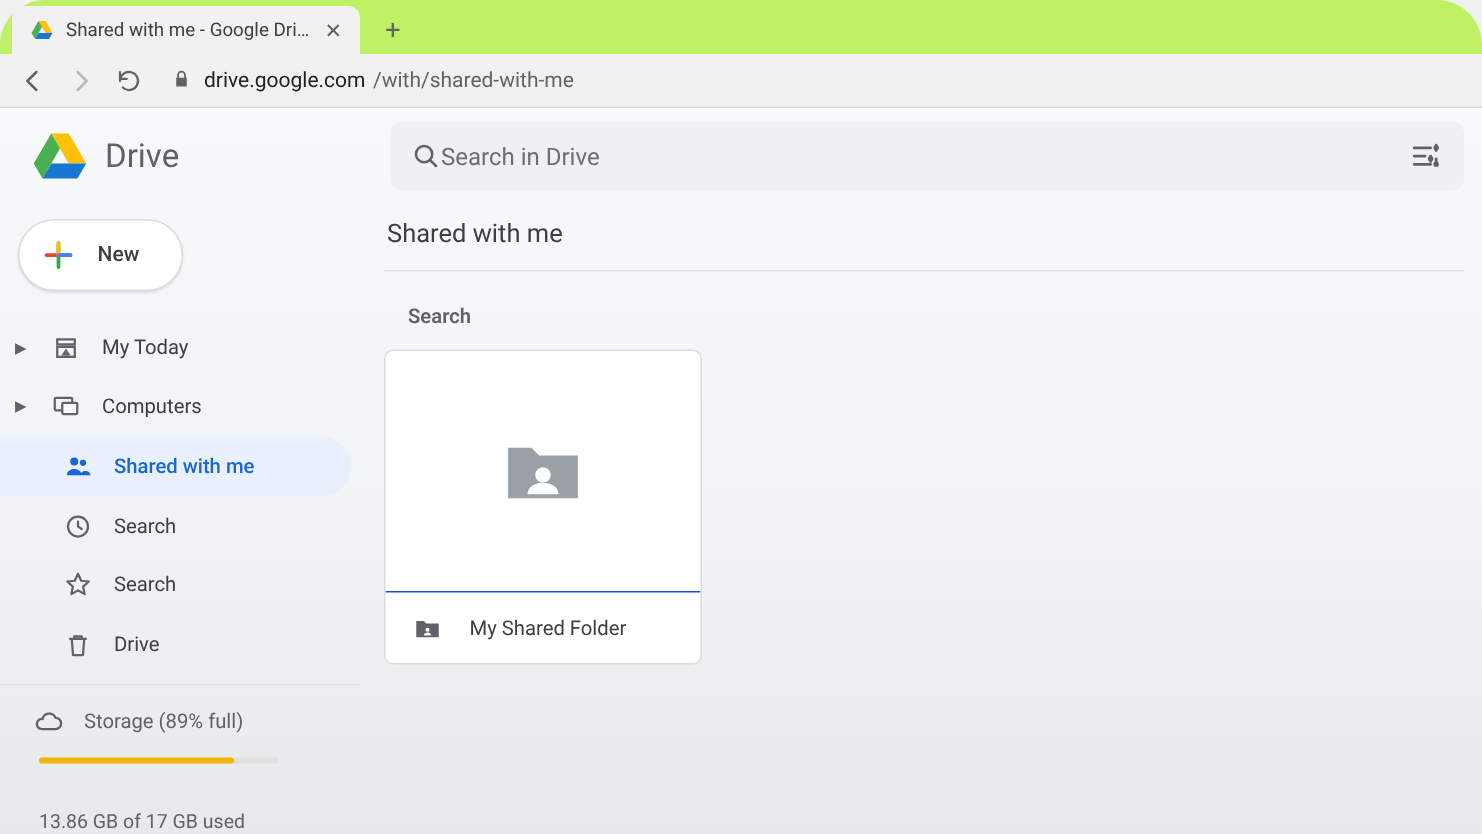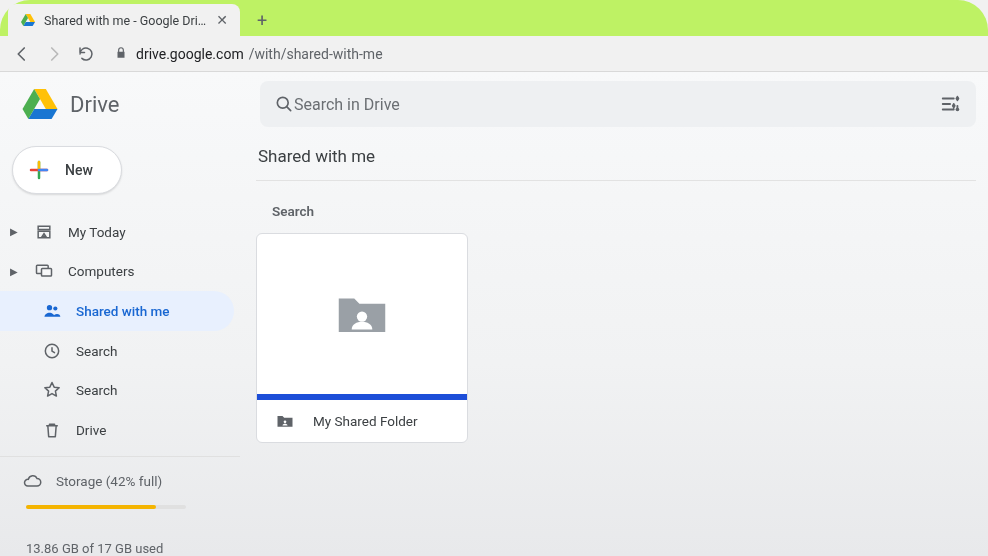--- a/index.html
+++ b/index.html
@@ -50,21 +50,21 @@
     .storage-used { font-size:13px; color:#5f6368; margin-left:4px;margin-top:32px; }
 
     
     .content { flex:1; padding: 74px 12px 0 16px; border-top: 0; }
     .page-title { font-size:17px; color:#3c4043; margin-bottom: 14px; padding-left: 2px; }
     .hr { height:1px; background:#e2e2e2; margin-bottom: 22px; }
     .section-label { font-size:13.5px; color:#5f6368; font-weight:600; margin: 0 0 14px 16px; }
     .cards { display:flex; gap:16px; flex-wrap:wrap; }
     .card { width:212px; height:210px; border:1px solid #dadce0; border-radius:6px; background:#fff; display:flex; flex-direction:column; overflow:hidden; }
     .card-thumb { flex:1; display:flex; align-items:center; justify-content:center; }
-    .card-footer { height:48px; display:flex; align-items:center; gap:18px; padding: 0 18px; border-top:6px solid #1d4ed8; font-size:13.5px; color:#3c4043; }
+    .card-footer { height:48px; display:flex; align-items:center; gap:18px; padding: 0 18px; border-top:1px solid #1d4ed8; font-size:13.5px; color:#3c4043; }
     .card-footer .ficon { width:20px; height:20px; color:#5f6368; }
 
     
     svg { display:block; }
   </style>
 </head>
 <body>
 
 <div class="browser-chrome">
   <div class="tab-strip">
@@ -220,21 +220,21 @@
 
     <div class="divider"></div>
 
     <div class="storage">
       <div class="storage-row">
         <span>
           <svg viewBox="0 0 24 24" width="20" height="20">
               <path d="M7 18a4 4 0 1 1 .6-7.96A5.5 5.5 0 0 1 18 9a4 4 0 0 1 0 9z" fill="none" stroke="#5f6368" stroke-width="1.8"></path>
             </svg>
         </span>
-        <span>Storage (42% full)</span>
+        <span>Storage (89% full)</span>
       </div>
       <div class="storage-bar">
         <div class="storage-bar-fill" style="width:81%;background:#f4b400"></div>
       </div>
       <div class="storage-used">13.86 GB of 17 GB used</div>
     </div>
   </div>
 
   <div class="content">
     <div class="page-title">Shared with me</div>

